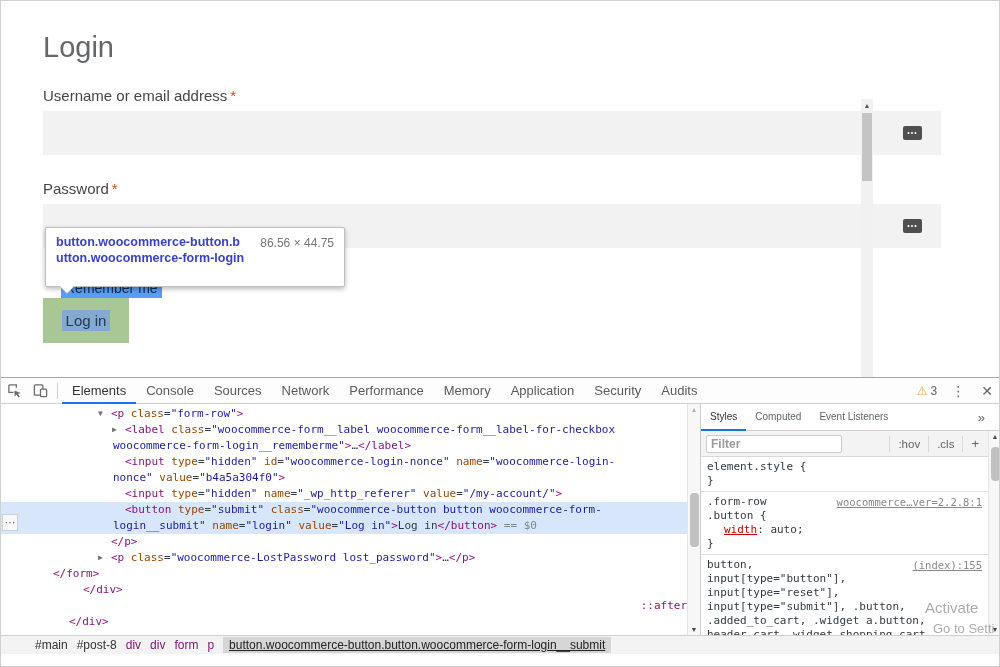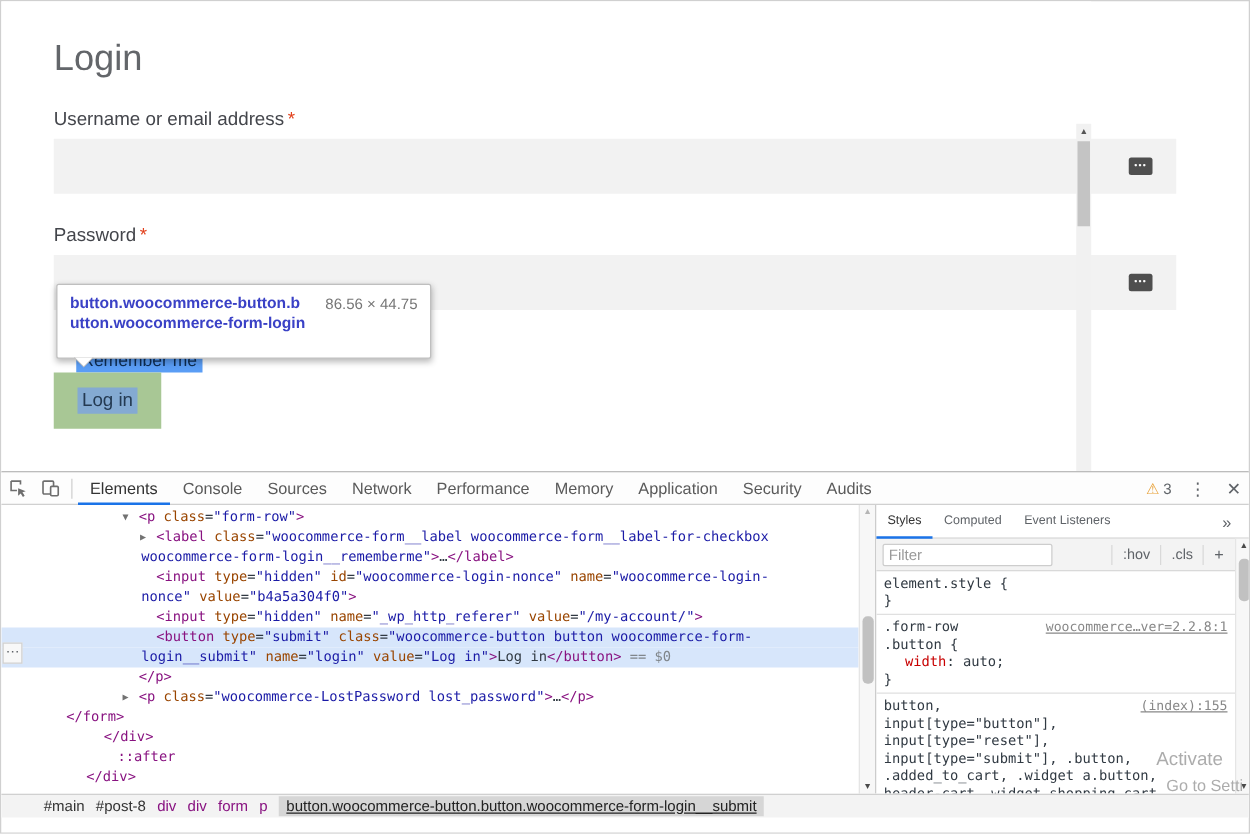--- a/index.html
+++ b/index.html
@@ -72,31 +72,31 @@
 
   .styles-pane { position: absolute; left: 699px; top: 0; bottom: 0; right: 0; border-left: 1px solid #ccc; overflow: hidden; }
   .styles-tabs { height: 27px; border-bottom: 1px solid #d0d0d0; display: flex; align-items: center; }
   .st-tabs-inner { display: flex; height: 27px; }
   .st-tab { padding: 0 9px; font-size: 10px; color: #5f6368; line-height: 26px; height: 27px; white-space: nowrap; }
   .st-tab.selected { color: #333; box-shadow: inset 0 -2px 0 #1a73e8; }
   .styles-more { margin-left: auto; padding: 0 16px 0 6px; color: #5f6368; font-size: 13px; }
   .styles-filter-row { height: 26px; background: #f3f3f3; border-bottom: 1px solid #d9d9d9; display: flex;
                        align-items: center; padding: 0 14px 0 5px; }
   .filter-input { width: 136px; height: 18px; border: 1px solid #cdcdcd; border-radius: 2px; background: #fff;
-                  font-size: 12px; padding: 0 4px; color: #a16207; font-family: "Liberation Sans", sans-serif; }
+                  font-size: 12px; padding: 0 4px; color: #a16207; font-family: "Liberation Sans", sans-serif; font-weight: bold; }
   .filter-input::placeholder { color: #9a9a9a; }
   .filter-spacer { flex: 1; }
   .toggle { font-size: 11.5px; color: #5f6368; padding: 0 8px; border-left: 1px solid #d9d9d9; height: 16px; line-height: 16px; }
   .toggle.plus { font-size: 13px; }
   .styles-content { position: absolute; top: 53px; bottom: 0; left: 0; right: 13px; overflow: hidden;
                     font-family: "DejaVu Sans Mono", monospace; font-size: 11px; color: #303942; }
   .css-rule { border-bottom: 1px solid #e0e0e0; padding: 3px 6px; line-height: 14px; }
   .sel-line { white-space: pre; }
   .decl { padding-left: 17px; white-space: pre; }
-  .prop { color: #c80000; } .val { color: #303942; }
+  .prop { color: #c80000; text-decoration: underline; } .val { color: #303942; }
   .css-link { float: right; color: #888; text-decoration: underline; font-size: 10.5px; }
   .styles-scrollbar { position: absolute; right: 0; top: 27px; bottom: 0; width: 13px; background: #f7f7f7;
                       border-left: 1px solid #e5e5e5; }
   .ssb-up, .ssb-down { position: absolute; left: 0; width: 12px; text-align: center; font-size: 7px; color: #4a4a4a; }
   .ssb-up { top: 2px; } .ssb-down { bottom: 2px; }
   .ssb-thumb { position: absolute; left: 2px; top: 16px; width: 9px; height: 34px; background: #c1c1c1; border-radius: 4px; }
 
   .dt-breadcrumb { position: absolute; bottom: 0; left: 0; right: 0; height: 19px; background: #f3f3f3;
                    border-top: 1px solid #d0d0d0; display: flex; align-items: center; padding-left: 34px; }
   .bc-items { display: flex; align-items: center; gap: 9px; font-size: 12px; white-space: nowrap; }
@@ -194,21 +194,21 @@
           <div class="tree-row" style="padding-left: 112px;"><span class="tk-v">woocommerce-form-login__rememberme"</span><span class="tk-t">&gt;</span><span class="tk-x">…</span><span class="tk-t">&lt;/label&gt;</span></div>
           <div class="tree-row" style="padding-left: 124px;"><span class="tk-t">&lt;input</span><span class="tk-a"> type</span><span class="tk-x">=</span><span class="tk-v">"hidden"</span><span class="tk-a"> id</span><span class="tk-x">=</span><span class="tk-v">"woocommerce-login-nonce"</span><span class="tk-a"> name</span><span class="tk-x">=</span><span class="tk-v">"woocommerce-login-</span></div>
           <div class="tree-row" style="padding-left: 112px;"><span class="tk-v">nonce"</span><span class="tk-a"> value</span><span class="tk-x">=</span><span class="tk-v">"b4a5a304f0"</span><span class="tk-t">&gt;</span></div>
           <div class="tree-row" style="padding-left: 124px;"><span class="tk-t">&lt;input</span><span class="tk-a"> type</span><span class="tk-x">=</span><span class="tk-v">"hidden"</span><span class="tk-a"> name</span><span class="tk-x">=</span><span class="tk-v">"_wp_http_referer"</span><span class="tk-a"> value</span><span class="tk-x">=</span><span class="tk-v">"/my-account/"</span><span class="tk-t">&gt;</span></div>
           <div class="tree-row hl" style="padding-left: 124px;"><span class="tk-t">&lt;button</span><span class="tk-a"> type</span><span class="tk-x">=</span><span class="tk-v">"submit"</span><span class="tk-a"> class</span><span class="tk-x">=</span><span class="tk-v">"woocommerce-button button woocommerce-form-</span></div>
           <div class="tree-row hl" style="padding-left: 112px;"><span class="tk-v">login__submit"</span><span class="tk-a"> name</span><span class="tk-x">=</span><span class="tk-v">"login"</span><span class="tk-a"> value</span><span class="tk-x">=</span><span class="tk-v">"Log in"</span><span class="tk-t">&gt;</span><span class="tk-x">Log in</span><span class="tk-t">&lt;/button&gt;</span><span class="tk-g"> == $0</span></div>
           <div class="tree-row" style="padding-left: 110px;"><span class="tk-t">&lt;/p&gt;</span></div>
           <div class="tree-row" style="padding-left: 110px;"><span class="tree-arrow">▶</span><span class="tk-t">&lt;p</span><span class="tk-a"> class</span><span class="tk-x">=</span><span class="tk-v">"woocommerce-LostPassword lost_password"</span><span class="tk-t">&gt;</span><span class="tk-x">…</span><span class="tk-t">&lt;/p&gt;</span></div>
           <div class="tree-row" style="padding-left: 52px;"><span class="tk-t">&lt;/form&gt;</span></div>
           <div class="tree-row" style="padding-left: 82px;"><span class="tk-t">&lt;/div&gt;</span></div>
-          <div class="tree-row" style="padding-left: 93px;"><span class="tk-t">::after</span></div>
+          <div class="tree-row" style="padding-left: 93px; text-align: right;"><span class="tk-t">::after</span></div>
           <div class="tree-row" style="padding-left: 68px;"><span class="tk-t">&lt;/div&gt;</span></div>
         </div>
 
       <div class="elem-scrollbar">
         <div class="esb-up">▲</div>
         <div class="esb-thumb"></div>
         <div class="esb-down">▼</div>
       </div>
 
       <div class="styles-pane">

